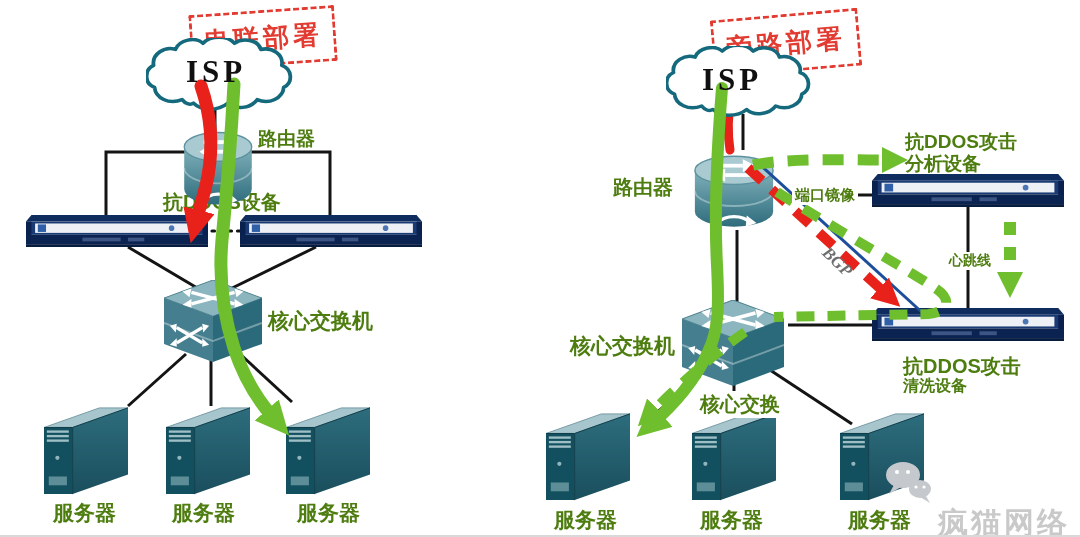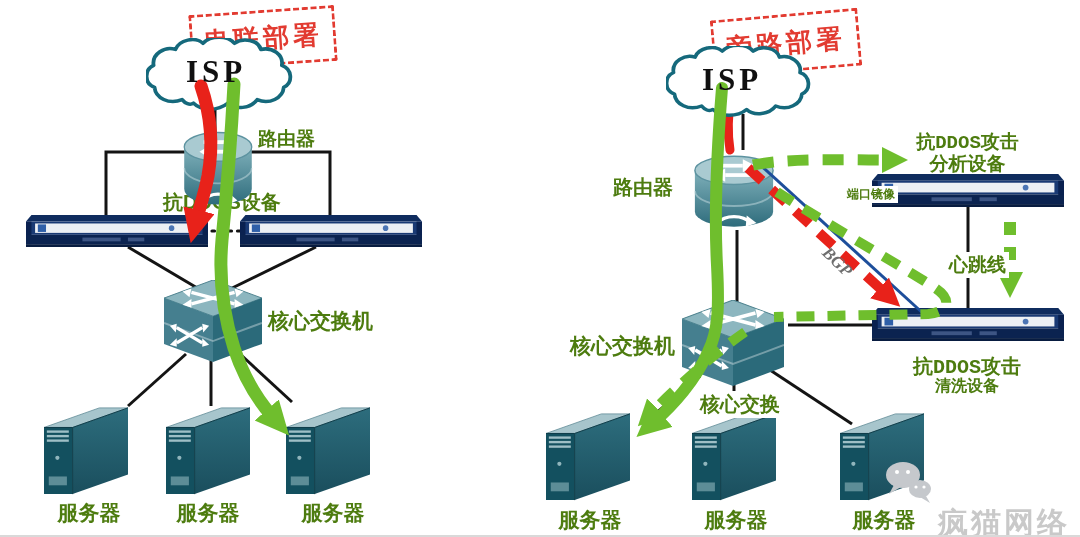--- a/index.html
+++ b/index.html
@@ -9,21 +9,21 @@
     border-bottom:2px solid #d9d9d9;box-sizing:border-box;
   }
   .layer{position:absolute;left:0;top:0;width:1080px;height:537px;}
   .layer.under{z-index:1;}
   .layer.svg-layer{z-index:2;pointer-events:none;}
   .layer.over{z-index:3;border-radius:25px;}
   .lbl{
     position:absolute;font-weight:700;color:#4d7c0f;white-space:nowrap;
     font-family:"Liberation Sans","DejaVu Sans",sans-serif;
   }
-  .lbl.center{text-align:center;font-family:Liberation Mono, monospace;}
+  .lbl.center{text-align:left;}
   .deploy-title{
     position:absolute;border:3px dashed var(--title-red,#e23b31);
     color:var(--title-red,#e23b31);font-size:26px;font-weight:700;
     letter-spacing:4px;display:flex;align-items:center;justify-content:center;
     border-radius:2px;background:transparent;
   }
   .isp{
     position:absolute;font-family:"Liberation Serif","DejaVu Serif",serif;
     font-weight:600;font-size:31px;color:#101010;letter-spacing:4px;
   }
@@ -209,23 +209,23 @@
 
     <div class="isp" style="left:186px;top:54px;">ISP</div>
     <div class="lbl" style="left:258px;top:126px;font-size:19px;">路由器</div>
     <div class="lbl" style="left:268px;top:307px;font-size:21px;">核心交换机</div>
     <div class="lbl center" style="left:53px;top:499px;width:72px;font-size:21px;">服务器</div>
     <div class="lbl center" style="left:172px;top:499px;width:72px;font-size:21px;">服务器</div>
     <div class="lbl center" style="left:297px;top:499px;width:72px;font-size:21px;">服务器</div>
 
     <div class="isp" style="left:702px;top:62px;">ISP</div>
     <div class="lbl" style="left:613px;top:174px;font-size:20px;">路由器</div>
-    <div class="lbl whitebg" style="left:844px;top:186px;font-size:12px;">端口镜像</div>
+    <div class="lbl whitebg" style="left:792px;top:186px;font-size:15px;">端口镜像</div>
     <div class="bgp" style="left:820px;top:252px;">BGP</div>
-    <div class="lbl whitebg" style="left:946px;top:252px;font-size:19px;">心跳线</div>
+    <div class="lbl whitebg" style="left:946px;top:252px;font-size:14px;">心跳线</div>
     <div class="lbl center" style="left:903px;top:353px;width:128px;font-size:20px;">抗DDOS攻击</div>
     <div class="lbl center" style="left:903px;top:376px;width:128px;font-size:16px;">清洗设备</div>
     <div class="lbl" style="left:570px;top:332px;font-size:21px;">核心交换机</div>
     <div class="lbl whitebg" style="left:697px;top:391px;font-size:20px;">核心交换</div>
     <div class="lbl center" style="left:554px;top:506px;width:72px;font-size:21px;">服务器</div>
     <div class="lbl center" style="left:700px;top:506px;width:72px;font-size:21px;">服务器</div>
     <div class="lbl center" style="left:848px;top:506px;width:72px;font-size:21px;">服务器</div>
 
     <div style="position:absolute;left:884px;top:460px;width:50px;height:44px;">
       <svg width="50" height="44" viewBox="0 0 50 44">

